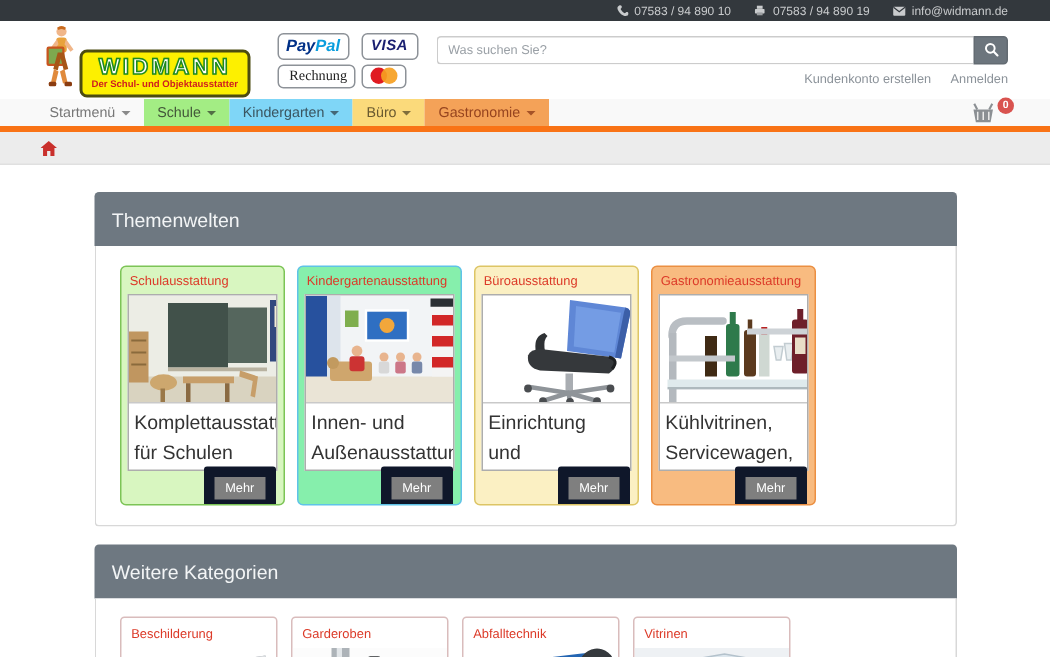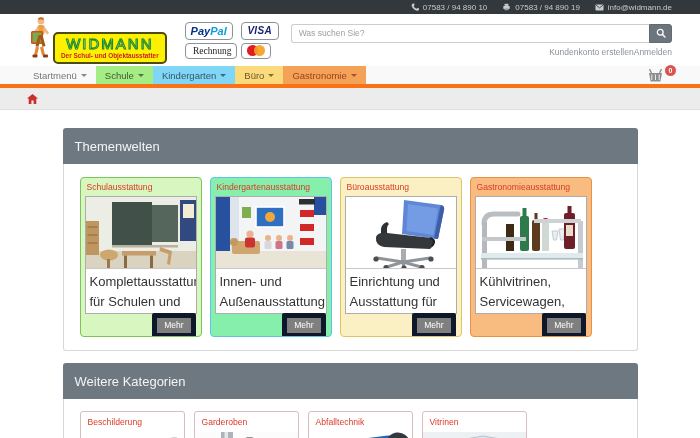--- a/index.html
+++ b/index.html
@@ -10,21 +10,21 @@
   .topbar { height:14px; background:#33383d; color:#c9cbcd; font-size:8px;
     display:flex; justify-content:flex-end; align-items:center; gap:15px; padding-right:28px; }
   .contact { display:flex; align-items:center; gap:4px; }
   .contact svg { display:block; }
 
   
   .header { height:52px; display:flex; align-items:center; padding:0 28px; background:#fff; }
   .logo { display:flex; align-items:flex-end; gap:1px; flex-shrink:0; }
   .logo-box { background:#fdf000; border:2px solid #4c4c10; border-radius:5px;
     padding:2px 6px 3px; text-align:center; }
-  .logo-title { font-size:15px; font-weight:normal; letter-spacing:2px; color:#fff;
+  .logo-title { font-size:15px; font-weight:bold; letter-spacing:2px; color:#fff;
     -webkit-text-stroke:1px #1e8a1e; text-shadow:0 0 1px #1e8a1e; line-height:1.05; }
   .logo-sub { font-size:6.4px; font-weight:bold; color:#cf1f1f; white-space:nowrap; }
   .payments { margin-left:18px; display:grid; grid-template-columns:auto auto; gap:3px 4px;
     align-items:center; flex-shrink:0; }
   .pay-badge { background:#fff; border:1px solid #8d9298; border-radius:4px;
     display:flex; align-items:center; justify-content:center; padding:0 5px; }
   .pp { height:18px; width:48px; font-style:italic; font-weight:bold; font-size:11px; }
   .pp .p1 { color:#003087; } .pp .p2 { color:#0a9ede; }
   .visa { height:18px; width:38px; font-style:italic; font-weight:bold; font-size:10px; color:#1a1f71; letter-spacing:.3px; }
   .rech { height:16px; width:52px; font-family:"Liberation Serif", serif; font-size:9.5px; color:#222; gap:3px; }
@@ -32,21 +32,21 @@
   .mc-c { width:11px; height:11px; border-radius:50%; }
   .mc-c.red { background:#e01b22; margin-right:-4px; }
   .mc-c.org { background:#f6a021; opacity:.92; }
   .search-area { flex:1; margin-left:12px; display:flex; flex-direction:column; justify-content:center; }
   .search-row { display:flex; }
   .search-input { flex:1; height:19px; border:1px solid #ccc; border-right:none;
     border-radius:3px 0 0 3px; font-size:8.5px; padding:0 7px; color:#555; outline:none; }
   .search-input::placeholder { color:#9aa0a6; }
   .search-btn { width:23px; height:19px; background:#6c757d; border:1px solid #636b72;
     border-radius:0 3px 3px 0; display:flex; align-items:center; justify-content:center; cursor:pointer; }
-  .acct-links { display:flex; justify-content:flex-end; font-size:8.5px; color:#8b9299; margin-top:4px; }
+  .acct-links { display:flex; justify-content:flex-end; gap:13px; font-size:8.5px; color:#8b9299; margin-top:4px; }
   .acct-links span { cursor:pointer; }
 
   
   .navbar { height:22px; background:#f9f9f9; border-bottom:4px solid #f97316;
     display:flex; align-items:stretch; padding:0 24px; position:relative; }
   .nav-item { display:flex; align-items:center; gap:4px; padding:0 9px; font-size:9.5px;
     color:#777; cursor:pointer; white-space:nowrap; }
   .caret { width:0; height:0; border-left:3px solid transparent; border-right:3px solid transparent;
     border-top:3.5px solid currentColor; opacity:.85; }
   .basket-wrap { position:absolute; right:32px; top:1px; cursor:pointer; }
@@ -61,31 +61,31 @@
 
   
   .content { padding-top:18px; }
   .panel { width:575px; margin:0 auto 12px; }
   .panel-header { background:#6e7881; color:#f3f5f6; font-size:13px; height:36px;
     display:flex; align-items:center; padding:0 12px; border-radius:3px 3px 0 0; }
   .panel-body { background:#fff; border:1px solid #d8d8d8; border-top:none;
     border-radius:0 0 3px 3px; padding:13px 16px; display:flex; gap:8px; }
 
   
-  .tcard { width:122px; height:160px; border:1px solid; border-radius:4px;
+  .tcard { width:110px; height:160px; border:1px solid; border-radius:4px;
     display:flex; flex-direction:column; cursor:pointer; overflow:hidden; }
   .tcard-title { color:#dc3a28; font-size:8.6px; padding:5px 6px 4px; line-height:1.1; }
   .tcard-inner { background:#fff; border:1px solid #adadad; margin:0 4px; flex:1;
     display:flex; flex-direction:column; overflow:hidden; }
   .tcard-img { height:72px; border-bottom:1px solid #c9c9c9; overflow:hidden; flex-shrink:0; }
   .tcard-img svg { display:block; }
   .tcard-desc { font-size:13px; color:#333; padding:3px 4px; line-height:1.5; flex:1; }
   .tcard-footer { height:22px; display:flex; justify-content:flex-end; align-items:center;
     padding:0 5px; flex-shrink:0; }
-  .mehr-btn { background:#7f7f7f; border:5px solid #0f172a; color:#fff; font-size:8.5px;
+  .mehr-btn { background:#7f7f7f; border:7px solid #0f172a; color:#fff; font-size:8.5px;
     padding:2px 7px 3px; border-radius:2px; cursor:pointer; }
 
   
   .kcard { width:105px; border:1px solid #d9bcbc; border-radius:3px; background:#fff;
     overflow:hidden; cursor:pointer; }
   .kcard + .kcard { margin-left:9px; }
   .kcard-title { color:#dc3a28; font-size:8.6px; padding:5px 7px; }
   .kcard-img { height:46px; overflow:hidden; }
   .kcard-img svg { display:block; }
   .panel-body.lower { gap:0; padding:12px 16px 0; }

